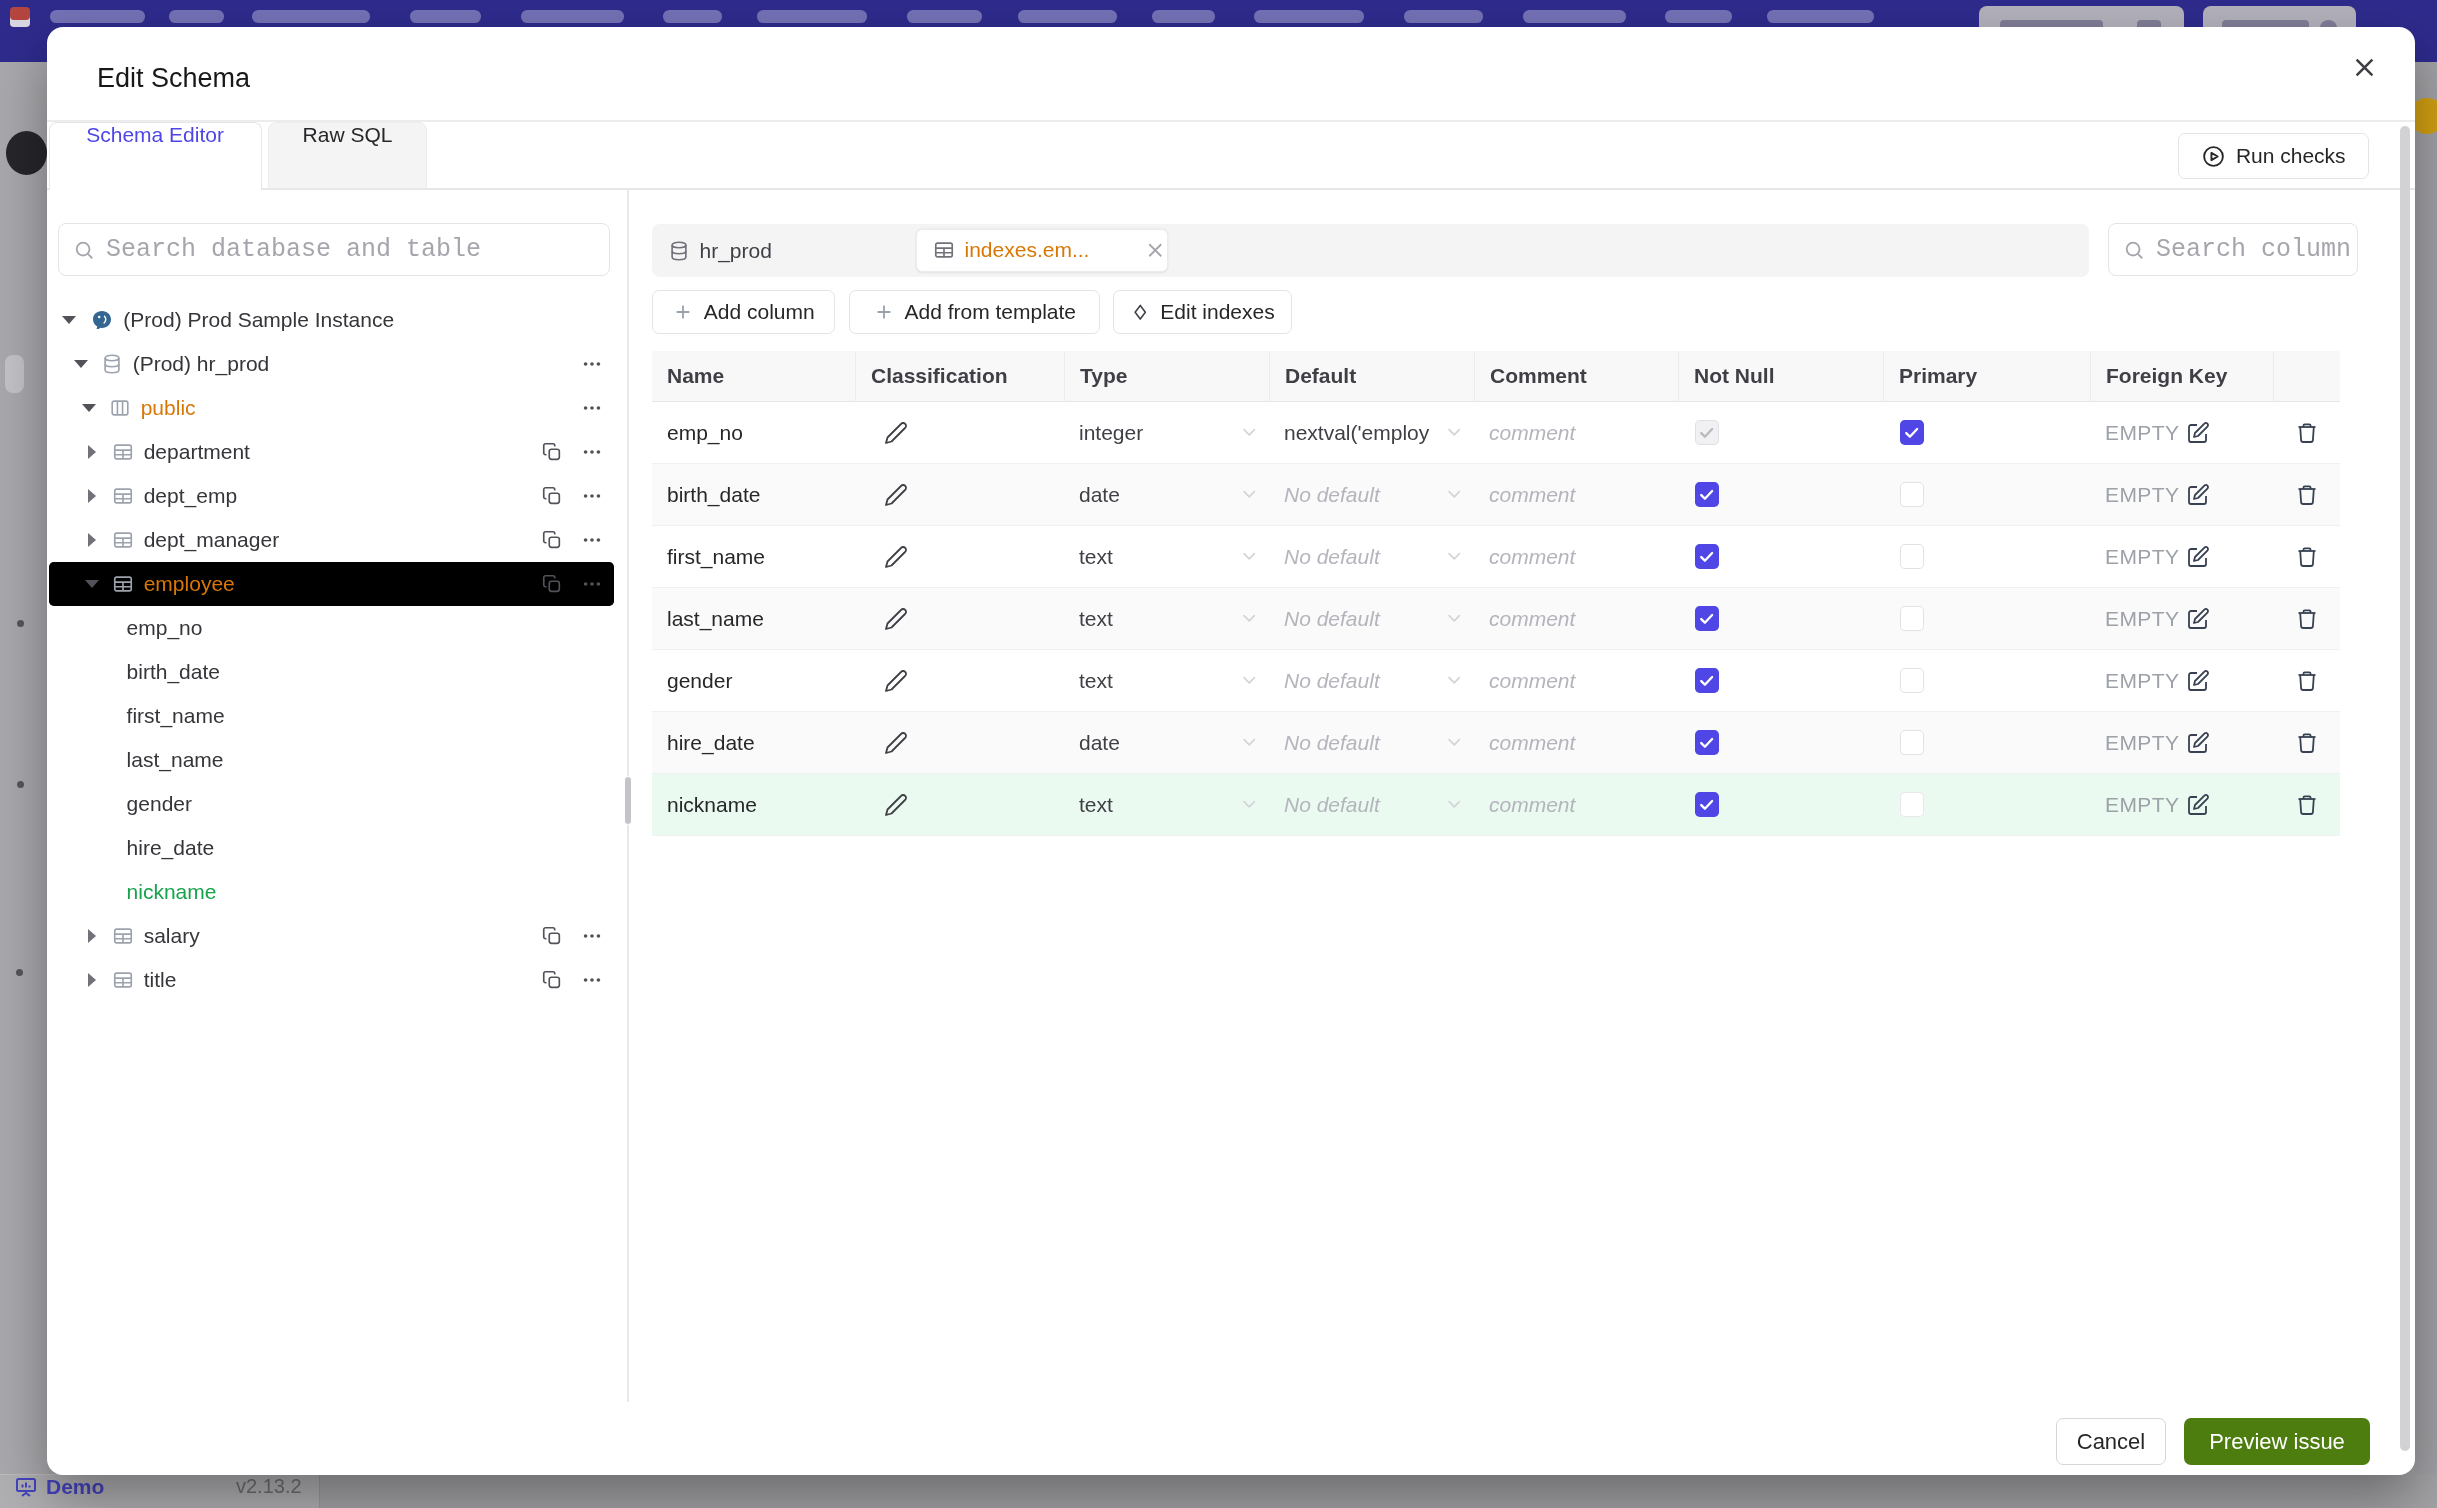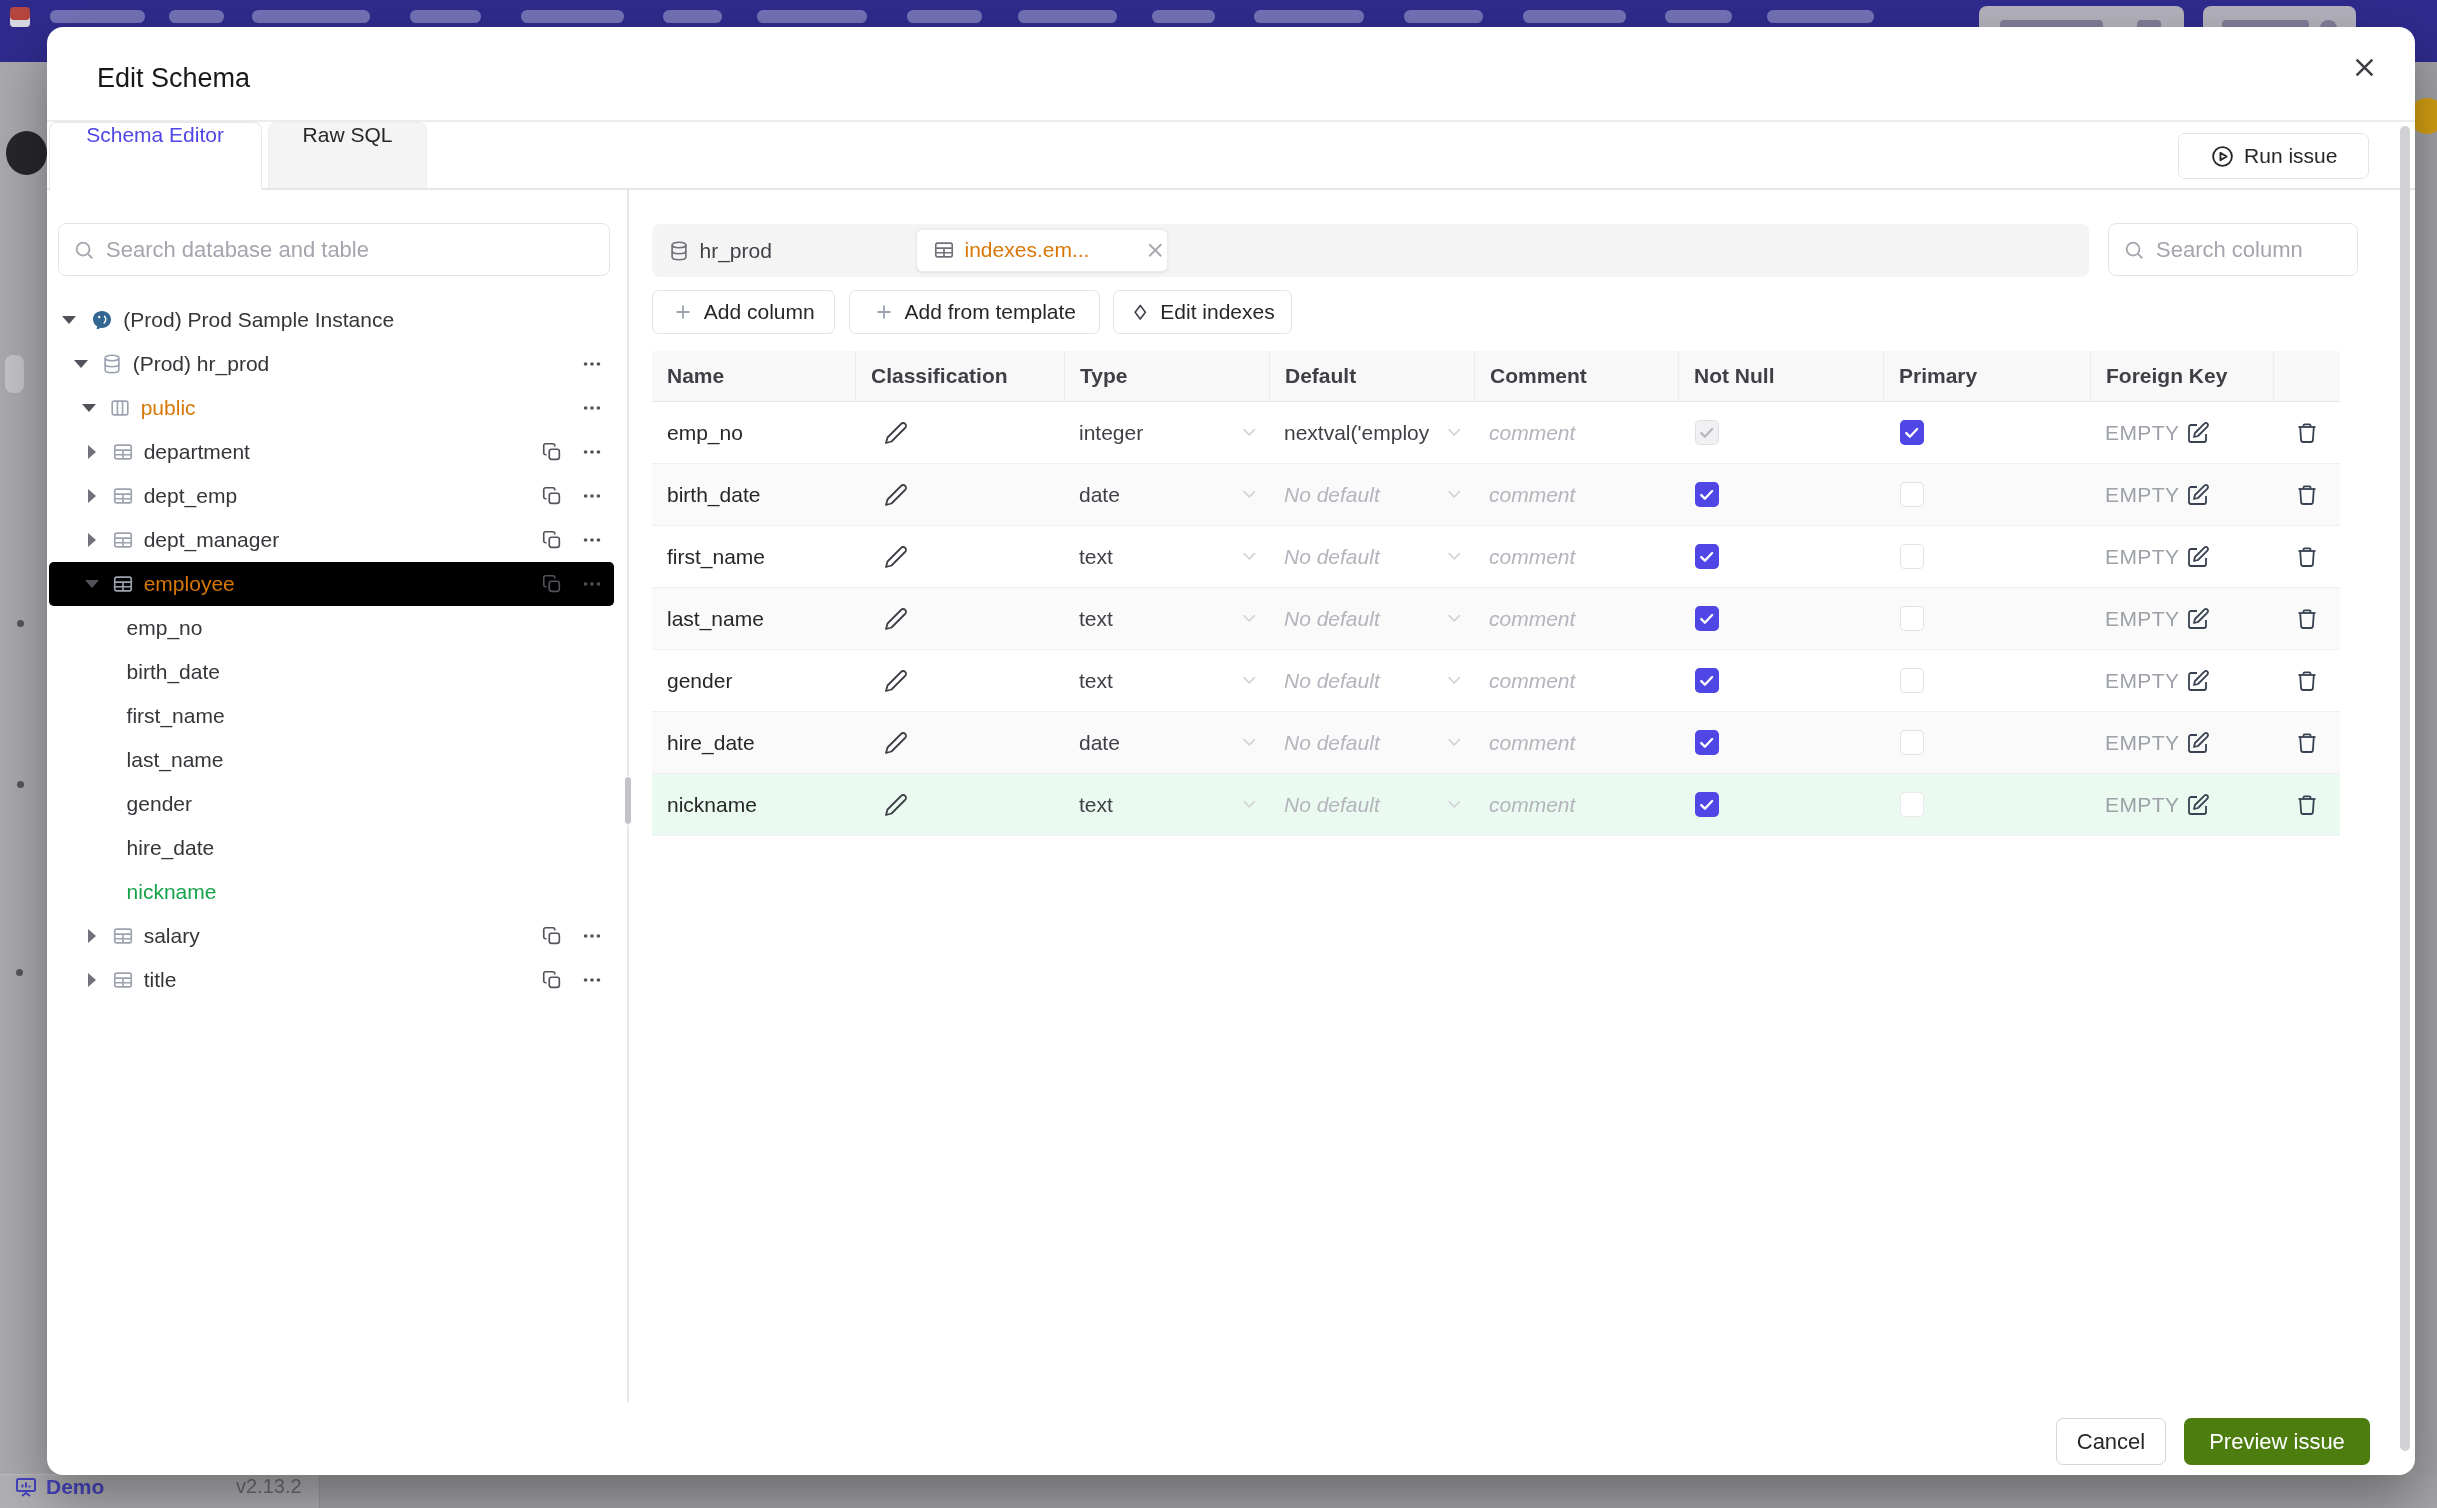--- a/index.html
+++ b/index.html
@@ -34,21 +34,21 @@
   .tab.active{left:1.6px;width:213px;background:#fff;border:1.6px solid #e7e7ea;border-bottom:none;color:#4f46e5;font-weight:500;z-index:2}
   .tab.inactive{left:221px;width:159px;background:#f4f4f5;color:#27272a;border:0.8px solid #ededf0}
   .tabbar-line{left:0;top:161px;width:2368px;height:1.6px;background:#e7e7ea}
 
   .btn{display:flex;align-items:center;justify-content:center;gap:9.5px;background:#fff;border:1.6px solid #e4e4e7;border-radius:7px;font-size:21px;color:#27272a;cursor:pointer}
   .runchecks{left:2131px;top:106px;width:191px;height:46px;font-weight:500}
 
   
   .side-search{left:11px;top:196px;width:552px;height:53px}
   .search-box{display:flex;align-items:center;gap:11px;width:100%;height:100%;border:1.6px solid #e4e4e7;border-radius:8px;background:#fff;padding:0 14px;color:#a5a5ad}
-  .search-box input{border:none;outline:none;flex:1;font-size:22px;font-family:Liberation Sans, sans-serif;color:#3f3f46;background:transparent}
+  .search-box input{border:none;outline:none;flex:1;font-size:25px;font-family:Liberation Mono, monospace;color:#3f3f46;background:transparent}
   .search-box input::placeholder{color:#a5a5ad}
   .tree{left:1.6px;top:271px;width:565px}
   .trow{height:44px;display:flex;align-items:center;border-radius:4.7px;font-size:21px;color:#35353a;cursor:pointer}
   .trow.selected{background:#000000}
   .trow .lbl{white-space:nowrap}
   .trow.amber .lbl{color:#d97706;font-weight:500}
   .trow.green .lbl{color:#16a34a;font-weight:500}
   .caret-box{width:16px;display:flex;justify-content:center;flex:none}
   .caret-down{width:0;height:0;border-left:7px solid transparent;border-right:7px solid transparent;border-top:8.7px solid #52525b}
   .caret-right{width:0;height:0;border-top:7px solid transparent;border-bottom:7px solid transparent;border-left:8.7px solid #71717a}
@@ -245,21 +245,21 @@
       <span>Raw SQL</span>
     </div>
   <div class="abs tabbar-line"></div>
 
   <button class="abs btn runchecks">
     <span style="display:flex">
         <svg width="25" height="25" viewBox="0 0 32 32">
           <use href="#i-play"></use>
         </svg>
       </span>
-    <span>Run issue</span>
+    <span>Run checks</span>
   </button>
 
   <div class="abs side-search">
     <label class="search-box">
       <span style="display:flex">
           <svg width="22" height="22" viewBox="0 0 28 28">
             <use href="#i-search"></use>
           </svg>
         </span>
       <input placeholder="Search database and table" style="">

